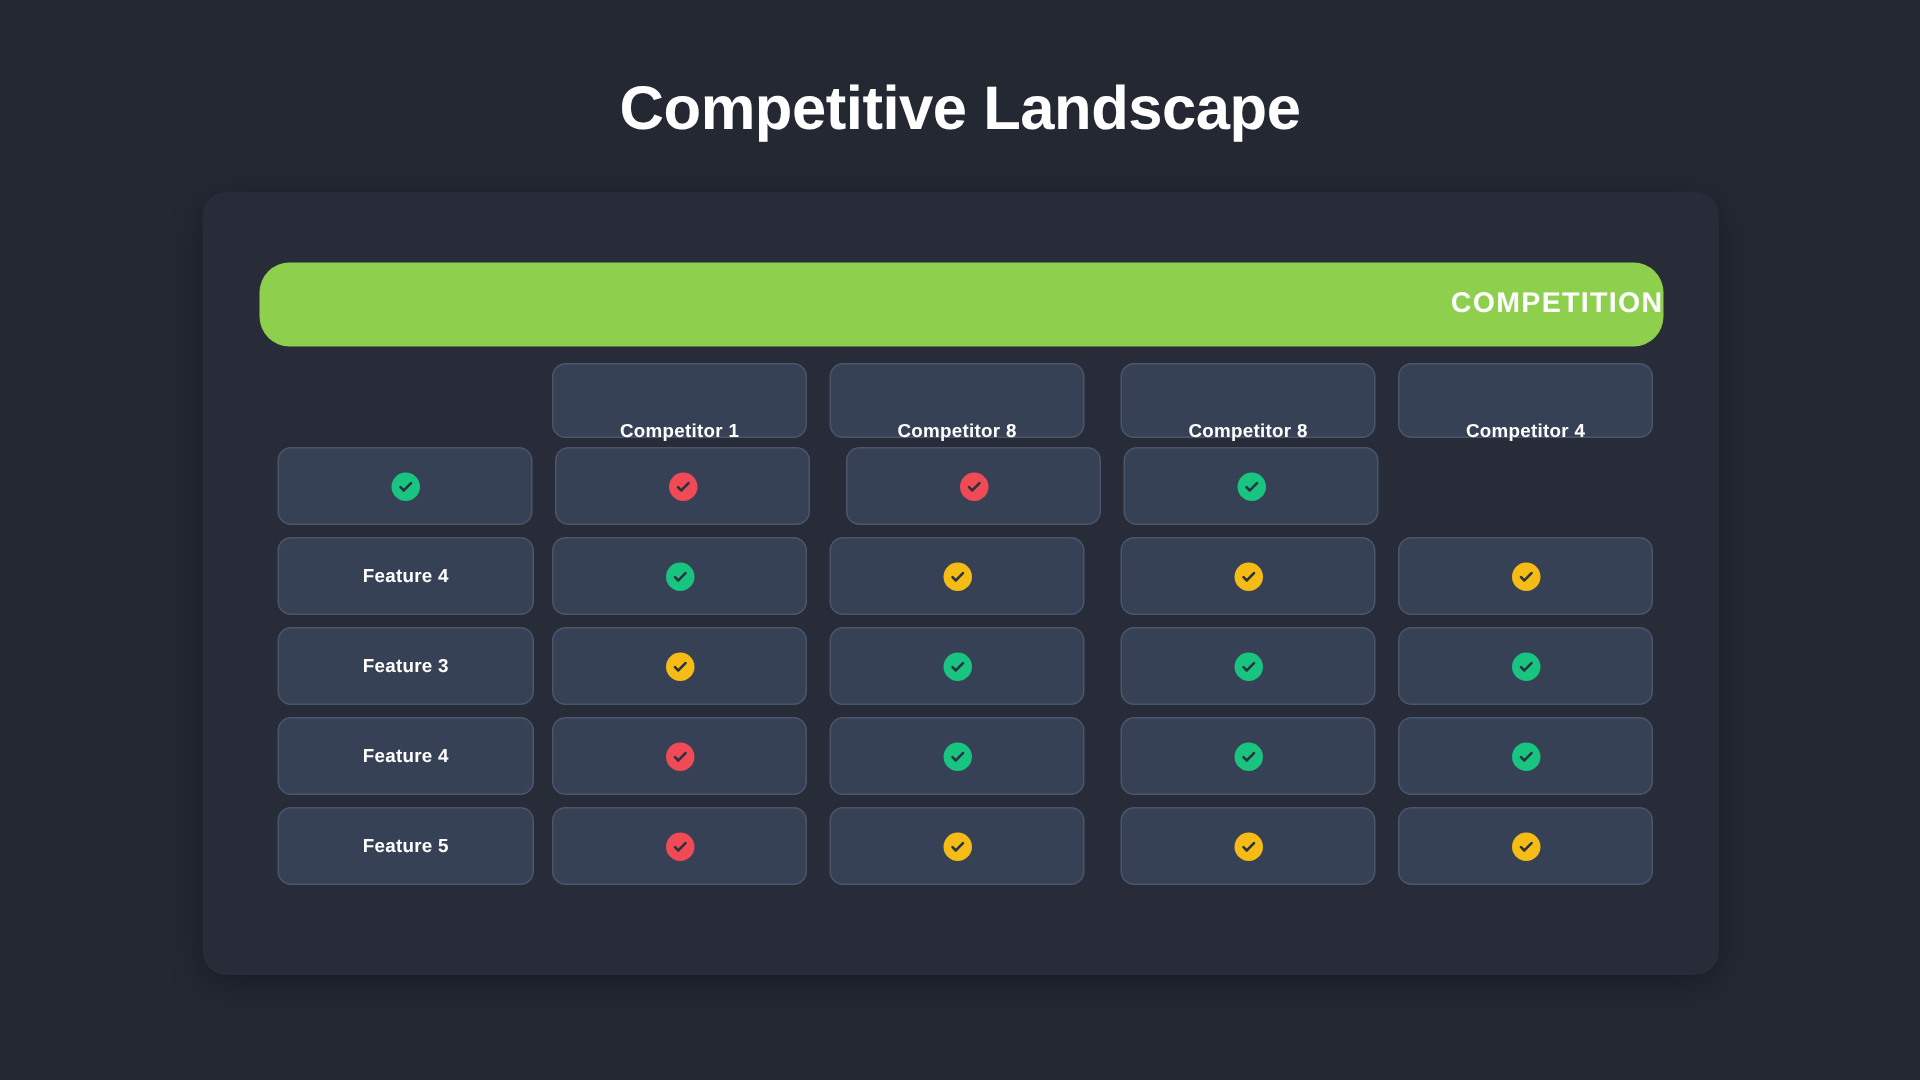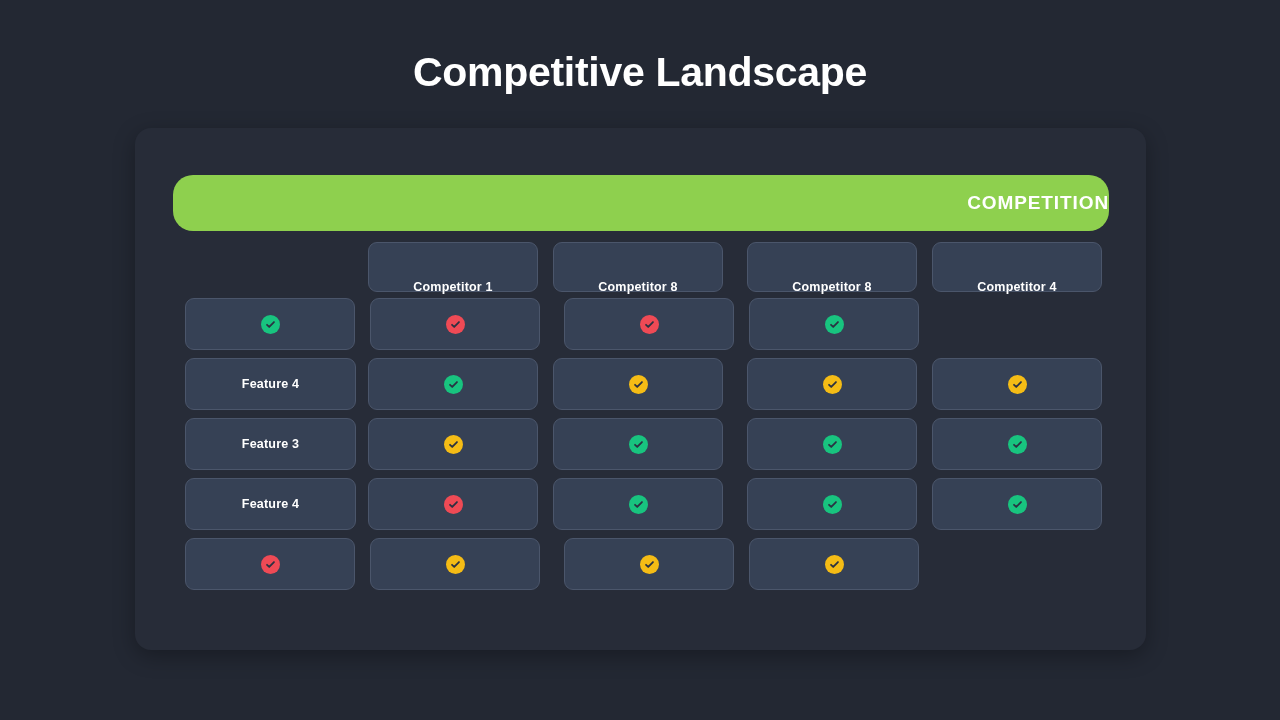--- a/index.html
+++ b/index.html
@@ -359,20 +359,25 @@
               <div class="data-cell">
                 <span class="badge green">
                   <svg width="11" height="11" viewBox="0 0 12 12" aria-hidden="true">
                     <path d="M2.2 6.3 L4.6 8.7 L9.8 3.3" fill="none" stroke="#2b3242" stroke-width="1.9" stroke-linecap="round" stroke-linejoin="round"></path>
                   </svg>
                 </span>
               </div>
             </div>
           </div>
           <div class="mrow">
+            <div class="col-feature">
+              <div class="feature-cell">
+                <span class="feature-label">Feature 5</span>
+              </div>
+            </div>
             <div class="col-comp">
               <div class="data-cell">
                 <span class="badge red">
                   <svg width="11" height="11" viewBox="0 0 12 12" aria-hidden="true">
                     <path d="M2.2 6.3 L4.6 8.7 L9.8 3.3" fill="none" stroke="#2b3242" stroke-width="1.9" stroke-linecap="round" stroke-linejoin="round"></path>
                   </svg>
                 </span>
               </div>
             </div>
             <div class="col-comp gap-wide">

